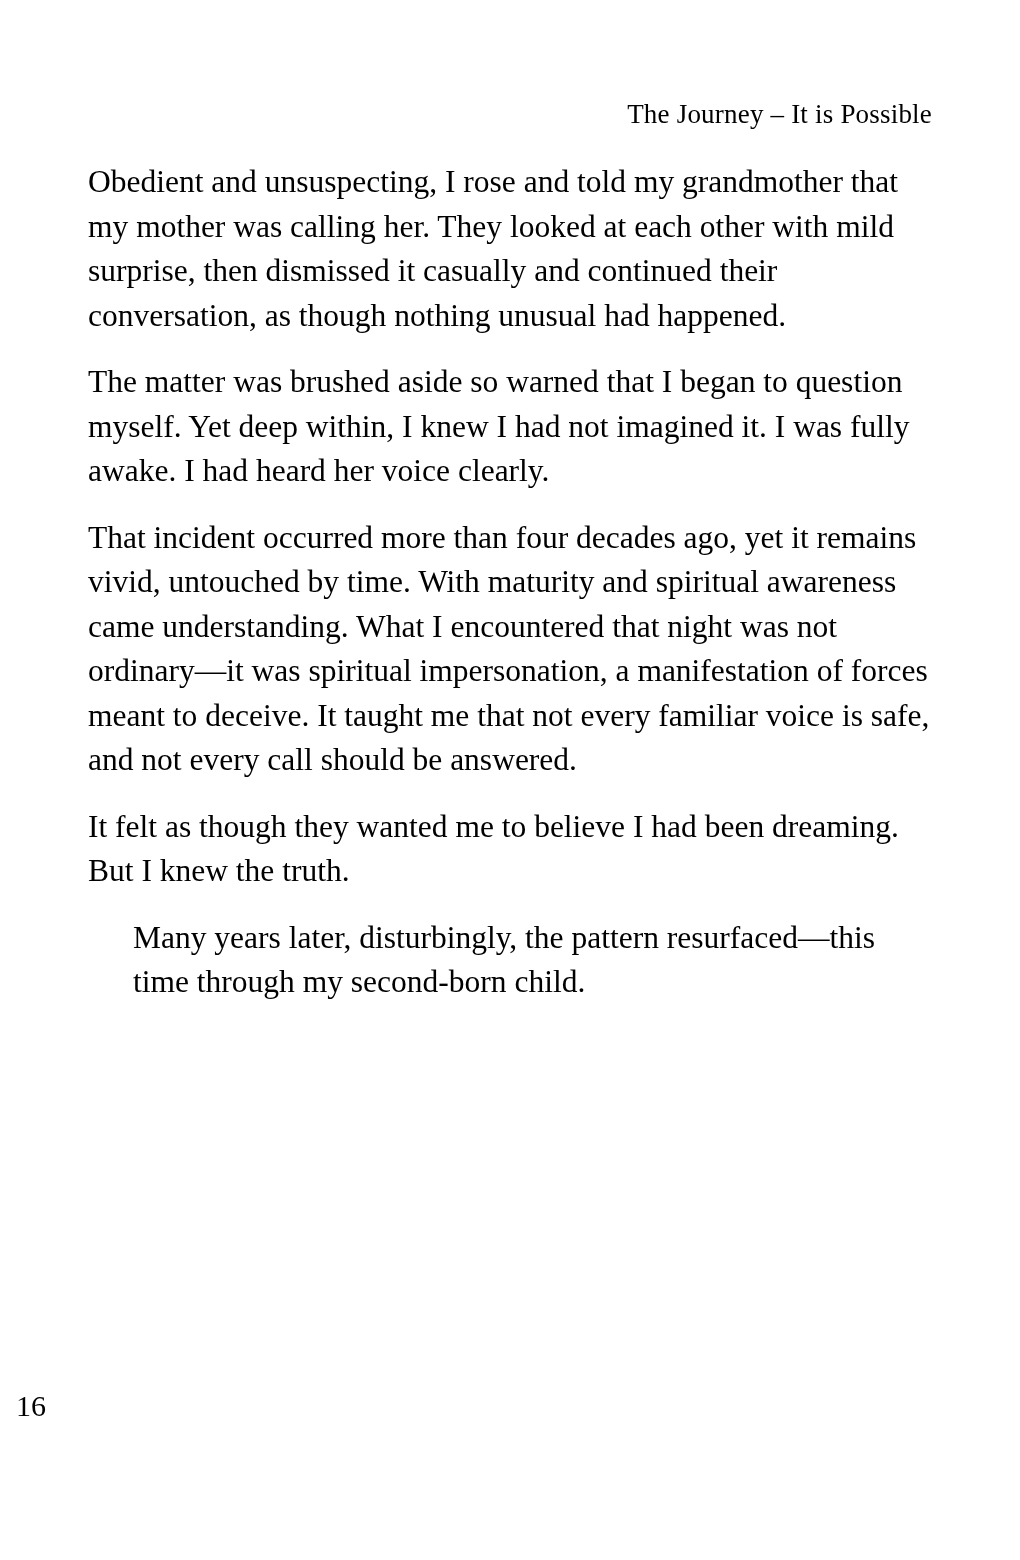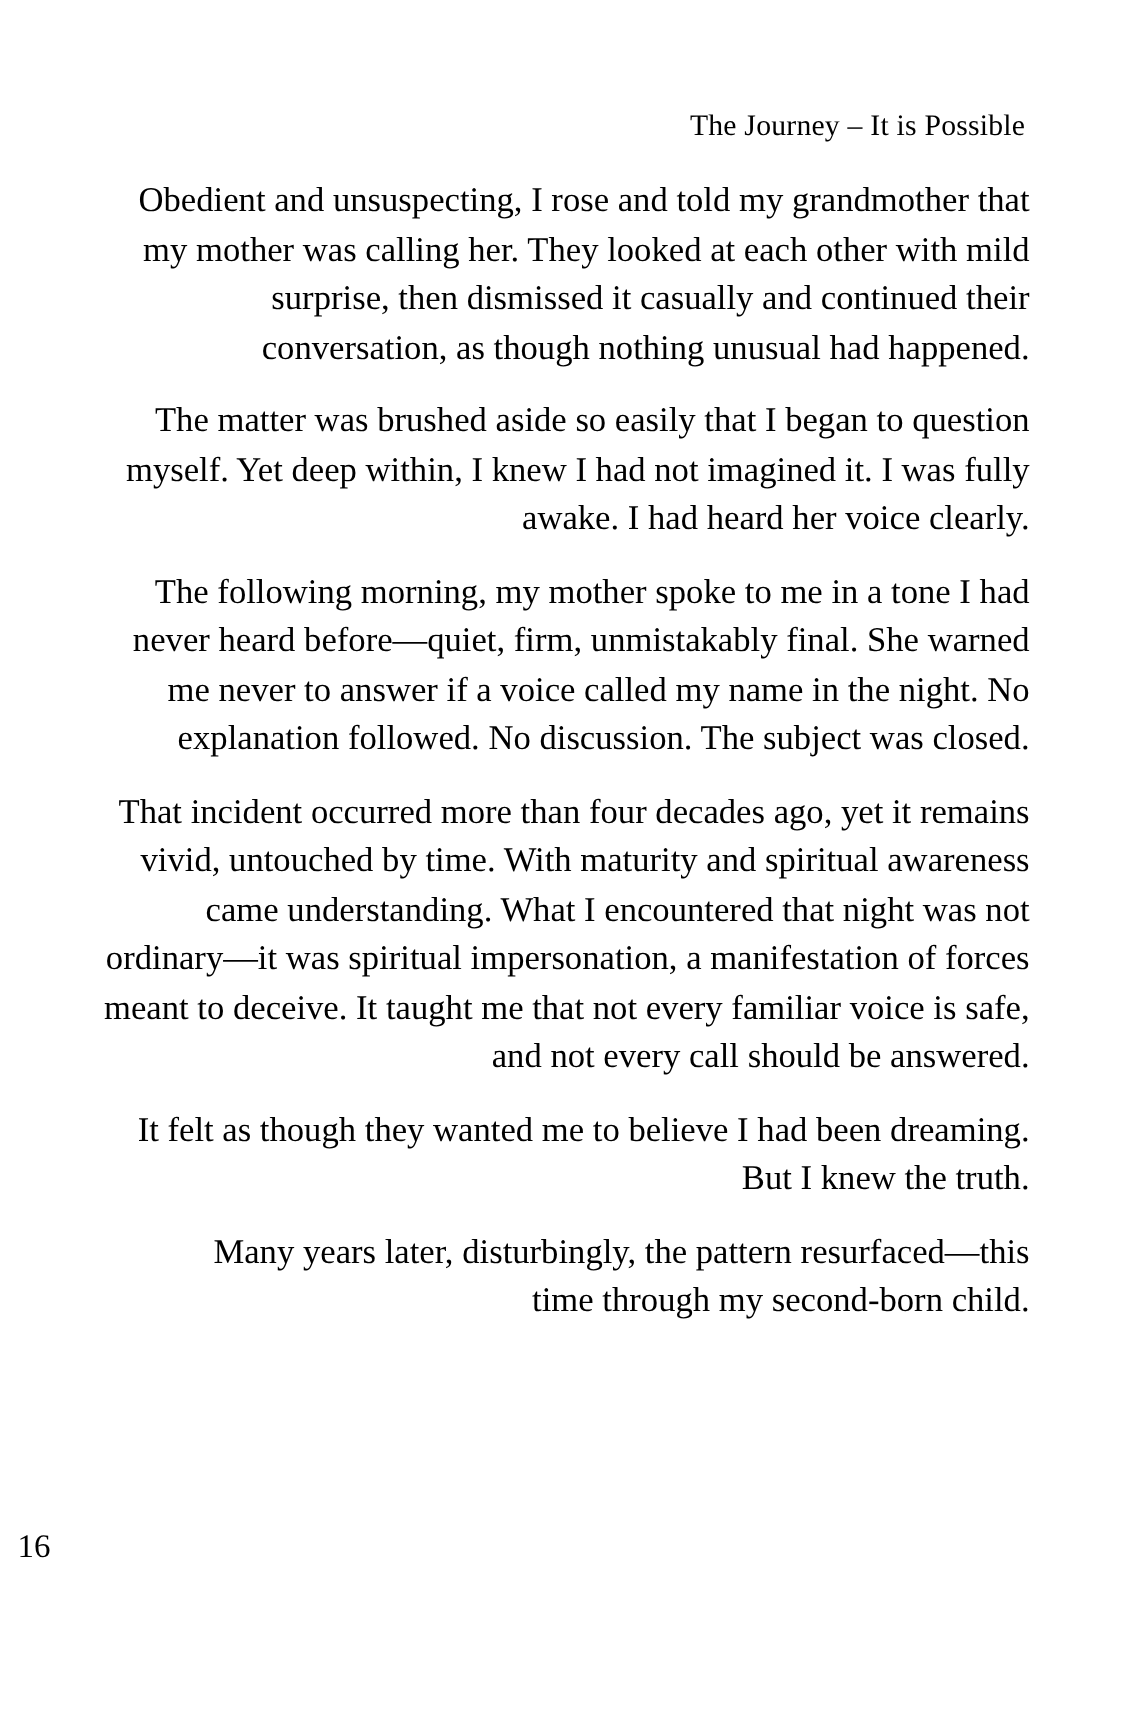--- a/index.html
+++ b/index.html
@@ -30,21 +30,21 @@
   .body-block {
     position: absolute;
     top: 160px;
     left: 88px;
     width: 848px;
   }
   .para {
     font-size: 31.5px;
     line-height: 44.5px;
     margin: 0 0 22px 0;
-    text-align: right;
+    text-align: left;
     hyphens: none;
   }
   .para:last-child {
     margin-bottom: 0;
     margin-left: 45px;
   }
   .folio {
     position: absolute;
     top: 1388px;
     left: 16px;
@@ -56,22 +56,21 @@
 </style>
 </head>
 <body>
 
 <div class="page">
 
   <div class="running-head">The Journey – It is Possible</div>
 
   <div class="body-block">
     <p class="para">Obedient and unsuspecting, I rose and told my grandmother that my mother was calling her. They looked at each other with mild surprise, then dismissed it casually and continued their conversation, as though nothing unusual had happened.</p>
-    <p class="para">The matter was brushed aside so easily that I began to question myself. Yet deep within, I knew I had not imagined it. I was fully awake. I had heard her voice clearly.</p>
-    <p class="para">The following morning, my mother spoke to me in a tone I had never heard before—quiet, firm, unmistakably final. She warned me never to answer if a voice called my name in the night. No explanation followed. No discussion. The subject was closed.</p>
+    <p class="para">The matter was brushed aside so warned that I began to question myself. Yet deep within, I knew I had not imagined it. I was fully awake. I had heard her voice clearly.</p>
     <p class="para">That incident occurred more than four decades ago, yet it remains vivid, untouched by time. With maturity and spiritual awareness came understanding. What I encountered that night was not ordinary—it was spiritual impersonation, a manifestation of forces meant to deceive. It taught me that not every familiar voice is safe, and not every call should be answered.</p>
     <p class="para">It felt as though they wanted me to believe I had been dreaming. But I knew the truth.</p>
     <p class="para">Many years later, disturbingly, the pattern resurfaced—this time through my second-born child.</p>
   </div>
 
   <div class="folio">16</div>
 
 </div>
 
 </body></html>

